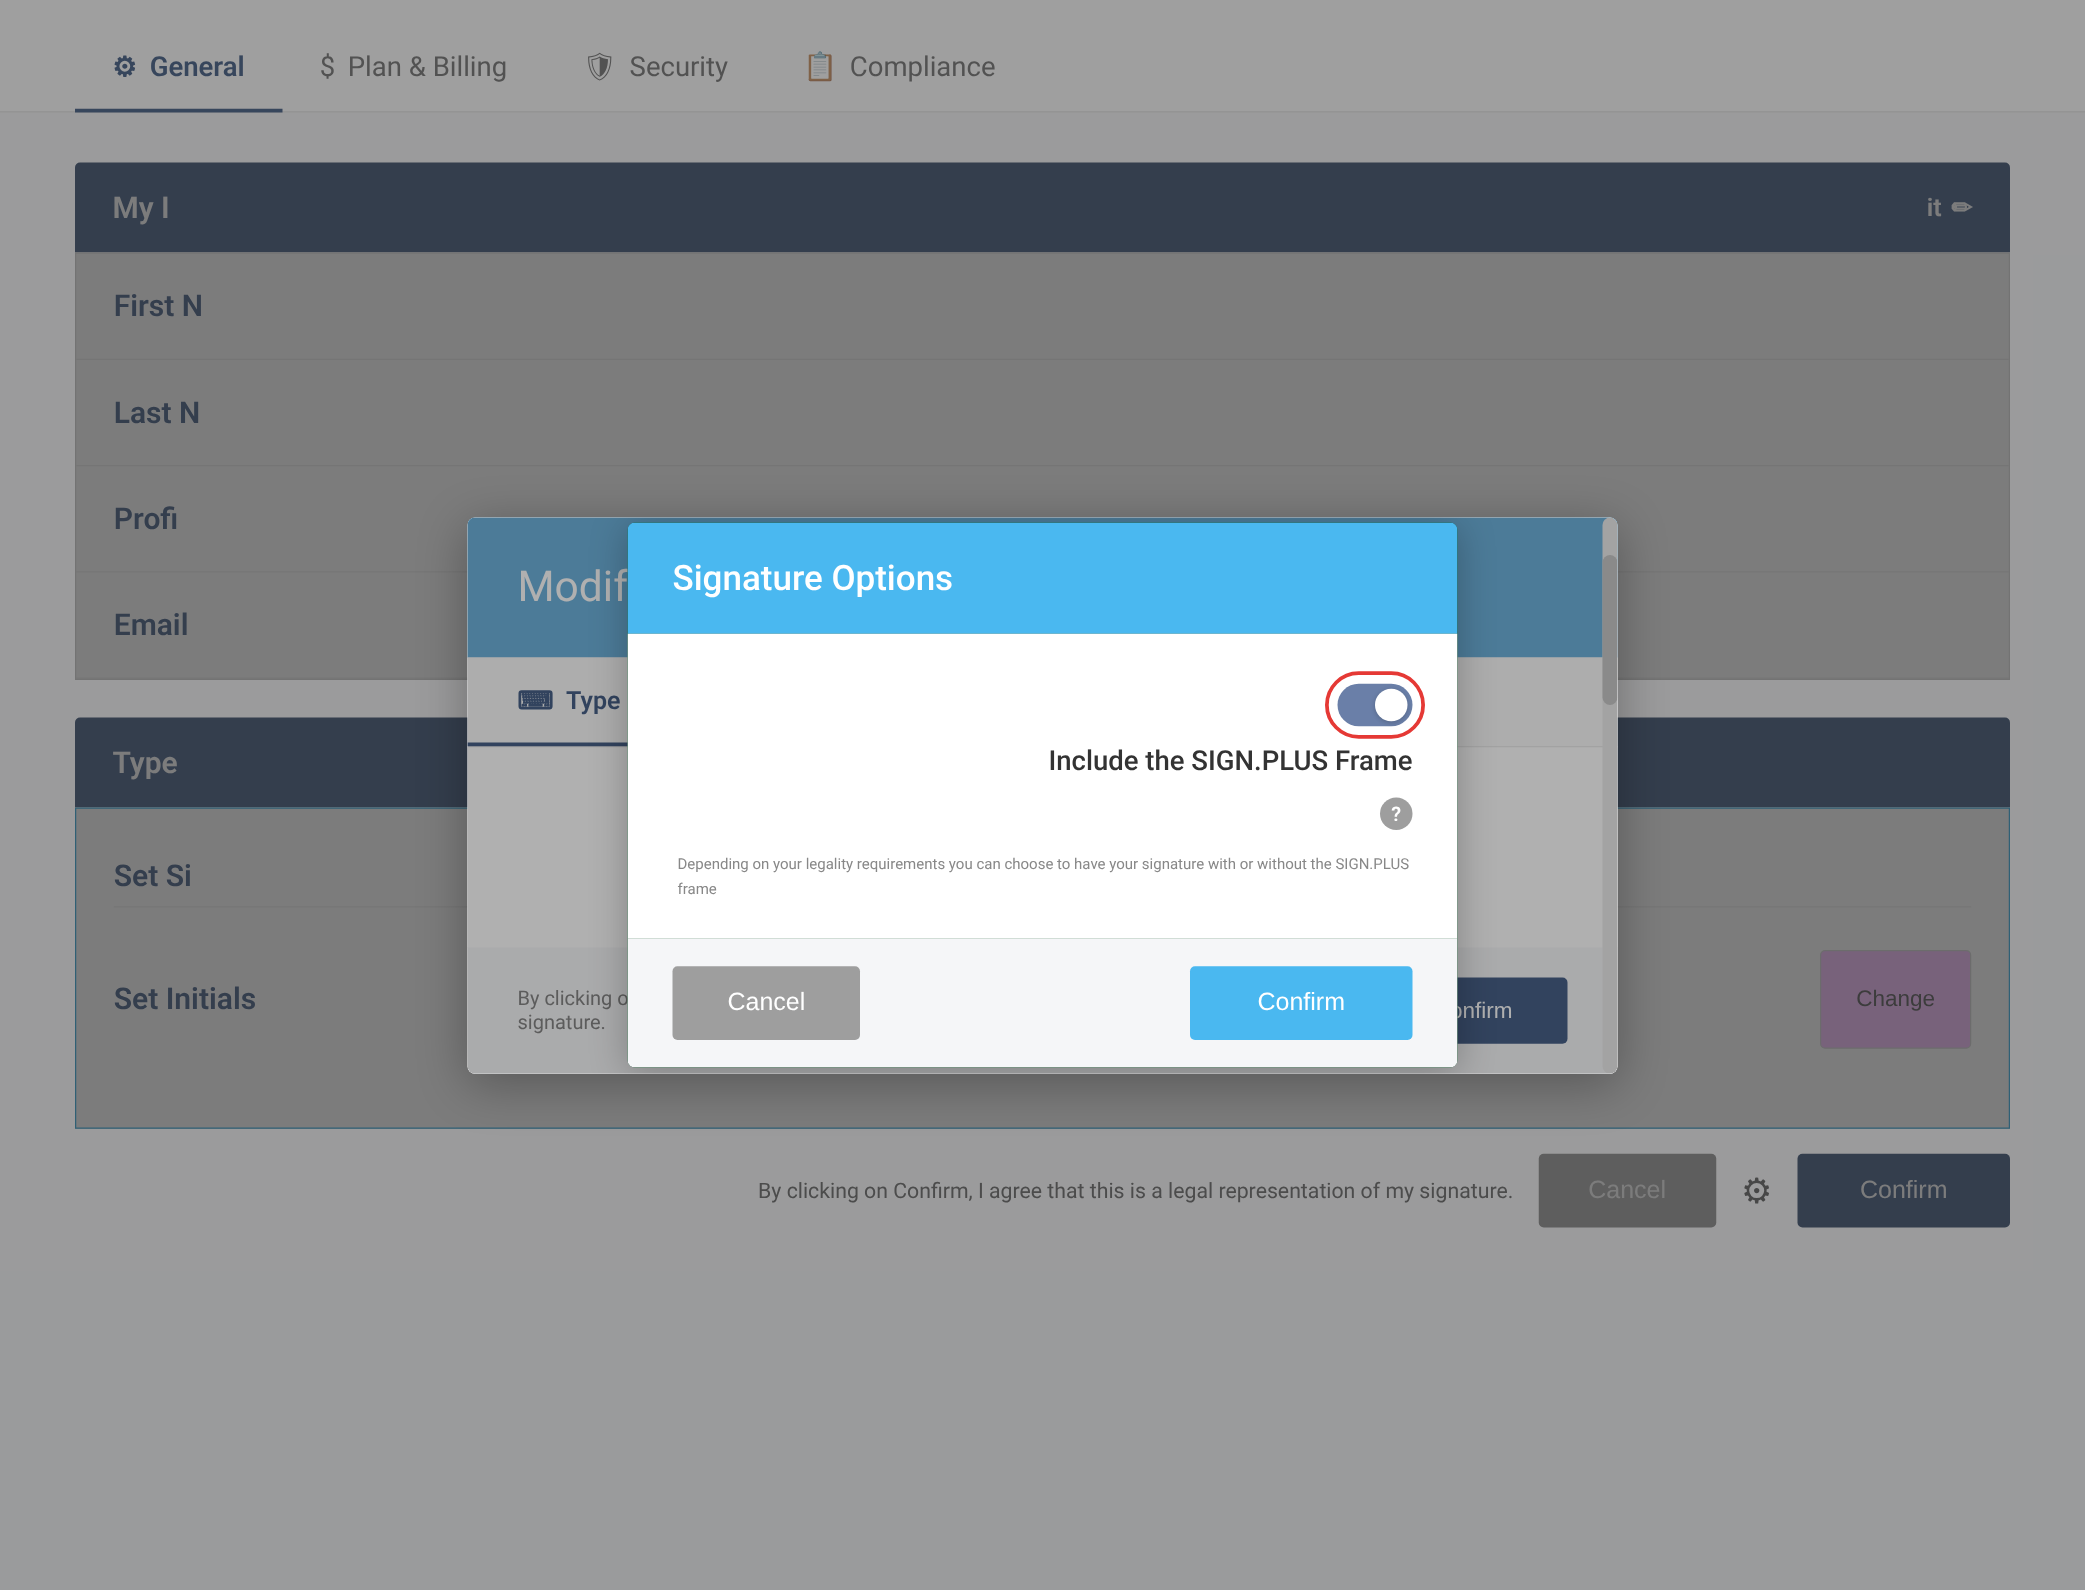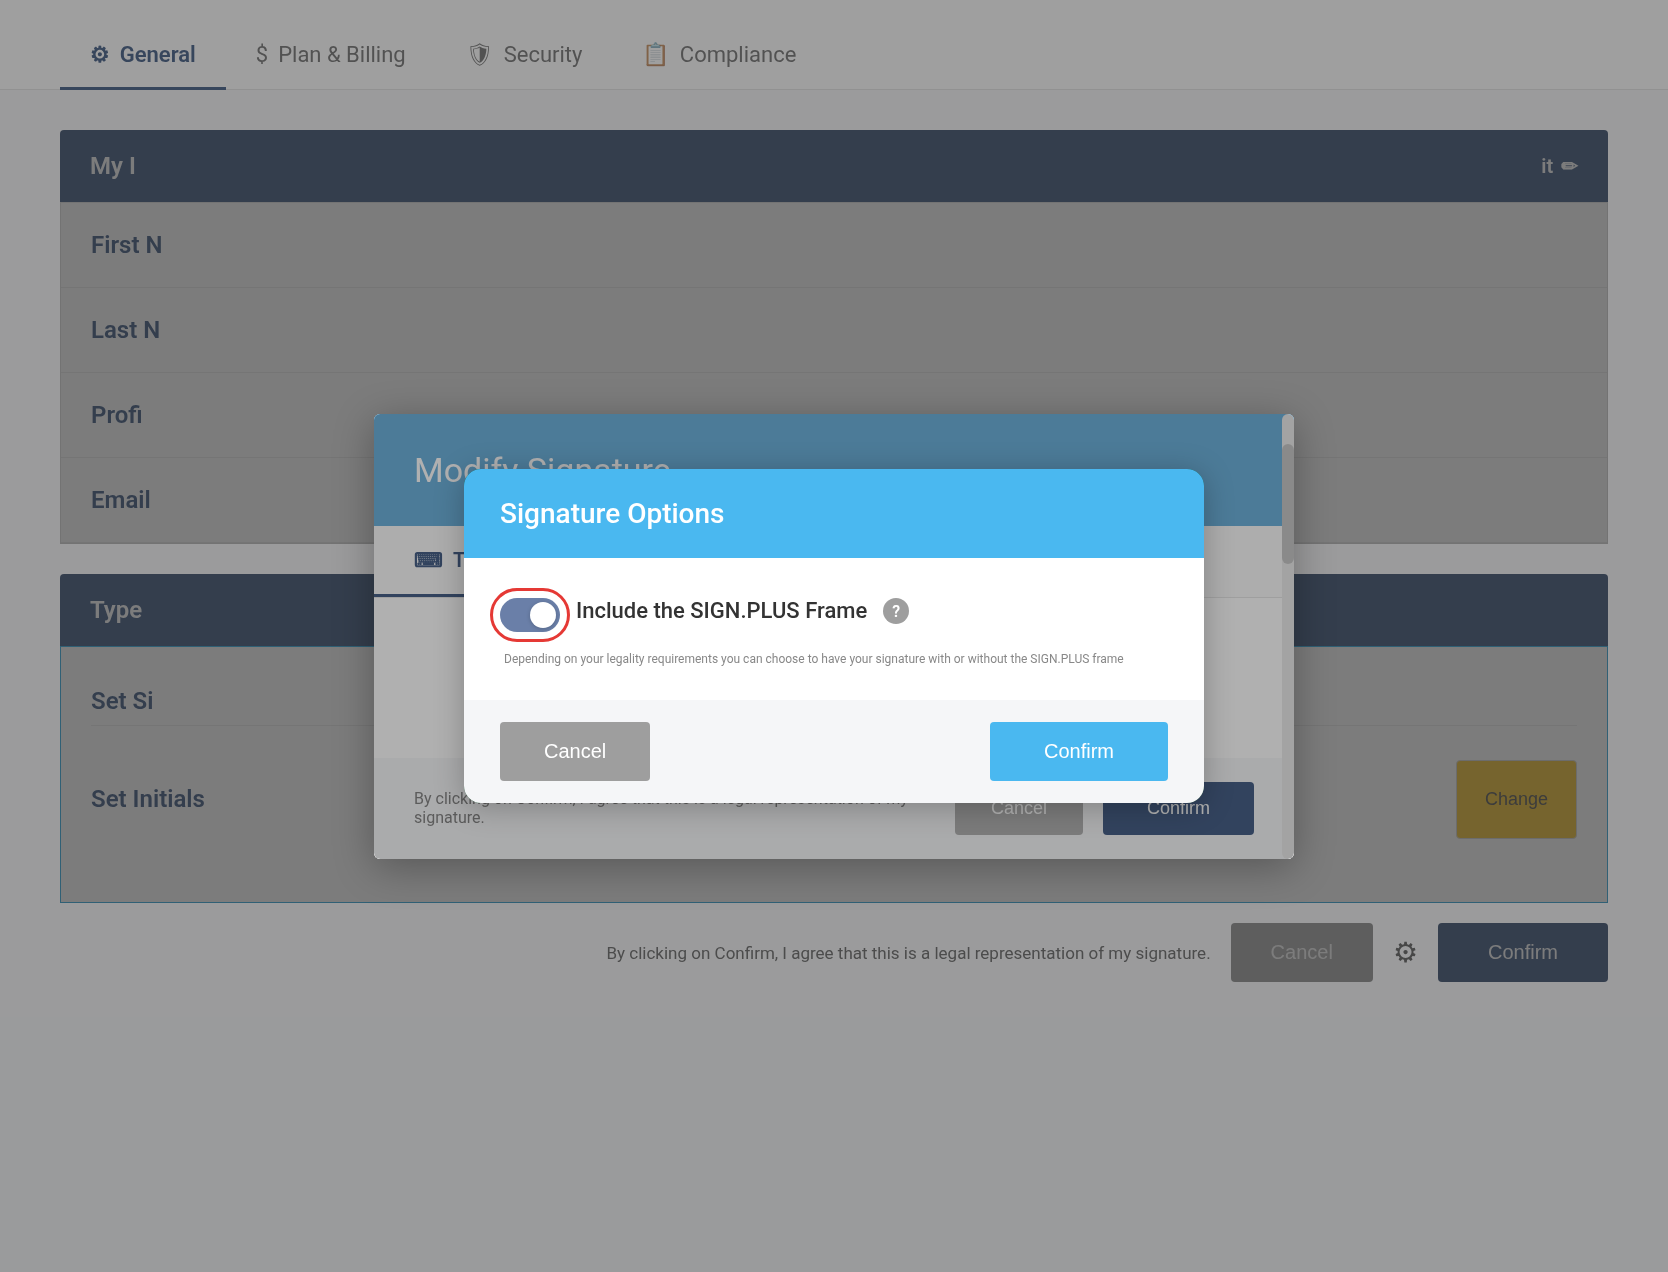--- a/index.html
+++ b/index.html
@@ -133,21 +133,21 @@
 
     .set-initials-row {
       display: flex;
       align-items: center;
       justify-content: space-between;
       padding: 30px 0;
     }
 
     .change-btn {
       border: 1px solid #ccc;
-      background: #eab308;
+      background: #f0abfc;
       padding: 28px 28px;
       font-size: 18px;
       border-radius: 4px;
       cursor: pointer;
       color: #333;
     }
 
     .initials-preview {
       border: 1px solid #ccc;
       padding: 18px 40px;
@@ -315,22 +315,22 @@
       background: rgba(80,80,80,0.45);
       display: flex;
       align-items: center;
       justify-content: center;
       z-index: 200;
       border-radius: 6px;
     }
 
     .inner-dialog {
       background: #14532d;
-      width: 740px;
-      border-radius: 17px;
+      width: 664px;
+      border-radius: 6px;
       overflow: hidden;
       box-shadow: 0 4px 30px rgba(0,0,0,0.25);
     }
 
     .inner-dialog-header {
       background: #4ab8f0;
       padding: 28px 36px;
     }
 
     .inner-dialog-title {
@@ -339,23 +339,24 @@
       color: #fff;
     }
 
     .inner-dialog-body {
       background: #fff;
       padding: 40px 36px 30px 36px;
     }
 
     .toggle-row {
       display: flex;
-      align-items: flex-start;
+      align-items: flex-end;
       gap: 16px;
       margin-bottom: 18px;
+      flex-direction: column;
     }
 
     
     .toggle-container {
       position: relative;
       width: 60px;
       height: 34px;
     }
 
     .toggle-track {

